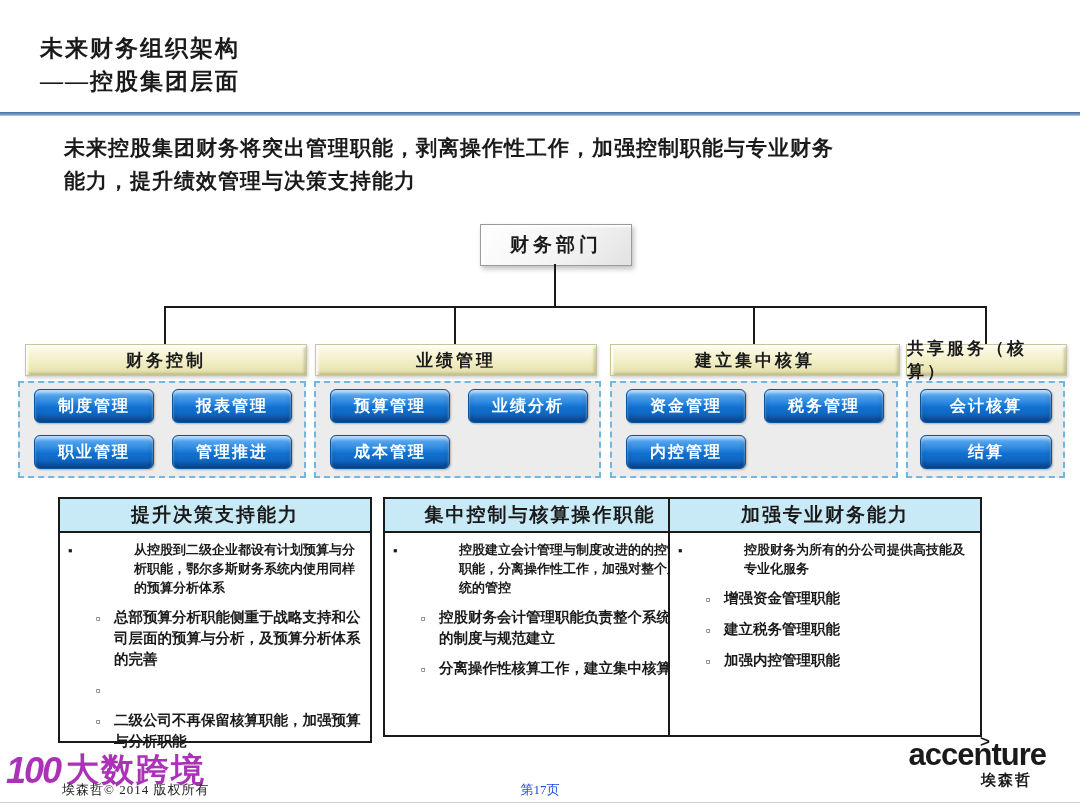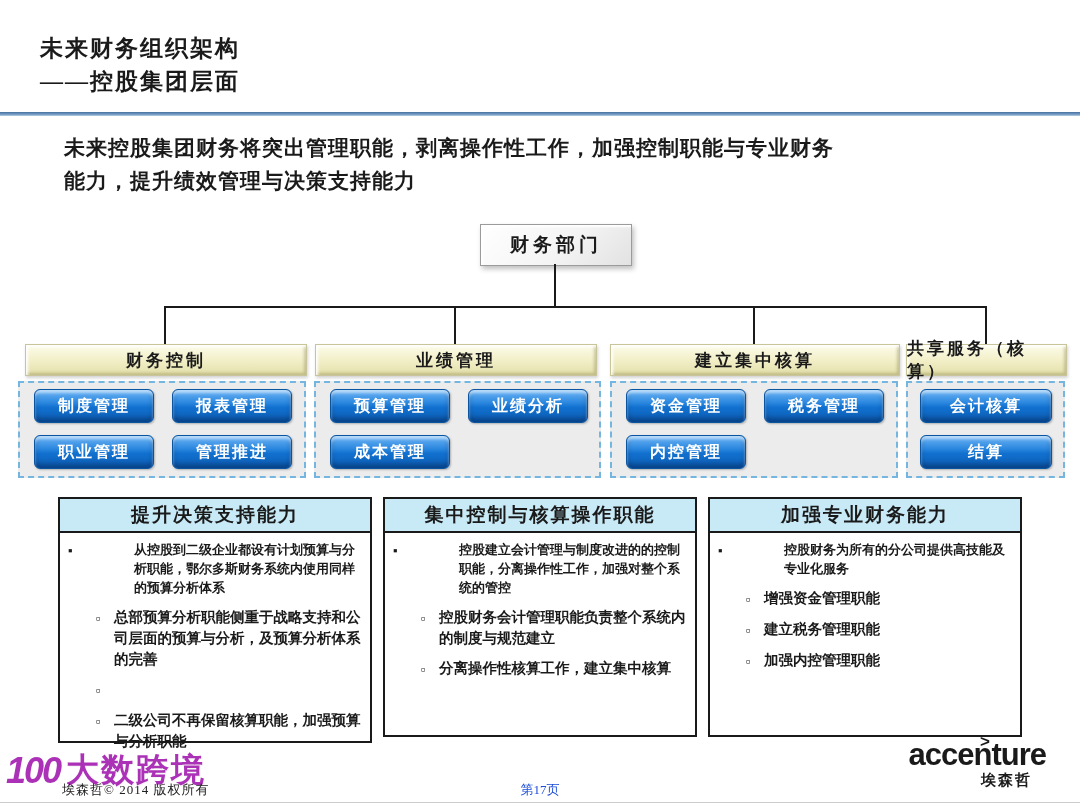--- a/index.html
+++ b/index.html
@@ -145,21 +145,21 @@
           <span class="mk"></span>
           <span>控股财务会计管理职能负责整个系统内的制度与规范建立</span>
         </div>
       <div class="b2">
           <span class="mk"></span>
           <span>分离操作性核算工作，建立集中核算</span>
         </div>
     </div>
   </div>
 
-  <div class="panel" style="left:708px; height:240px;">
+  <div class="panel" style="left:668px; height:240px;">
     <div class="panel-title">加强专业财务能力</div>
     <div class="panel-body">
       <div class="b1">
           <span class="mk"></span>
           <span>控股财务为所有的分公司提供高技能及专业化服务</span>
         </div>
       <div class="b2">
           <span class="mk"></span>
           <span>增强资金管理职能</span>
         </div>

